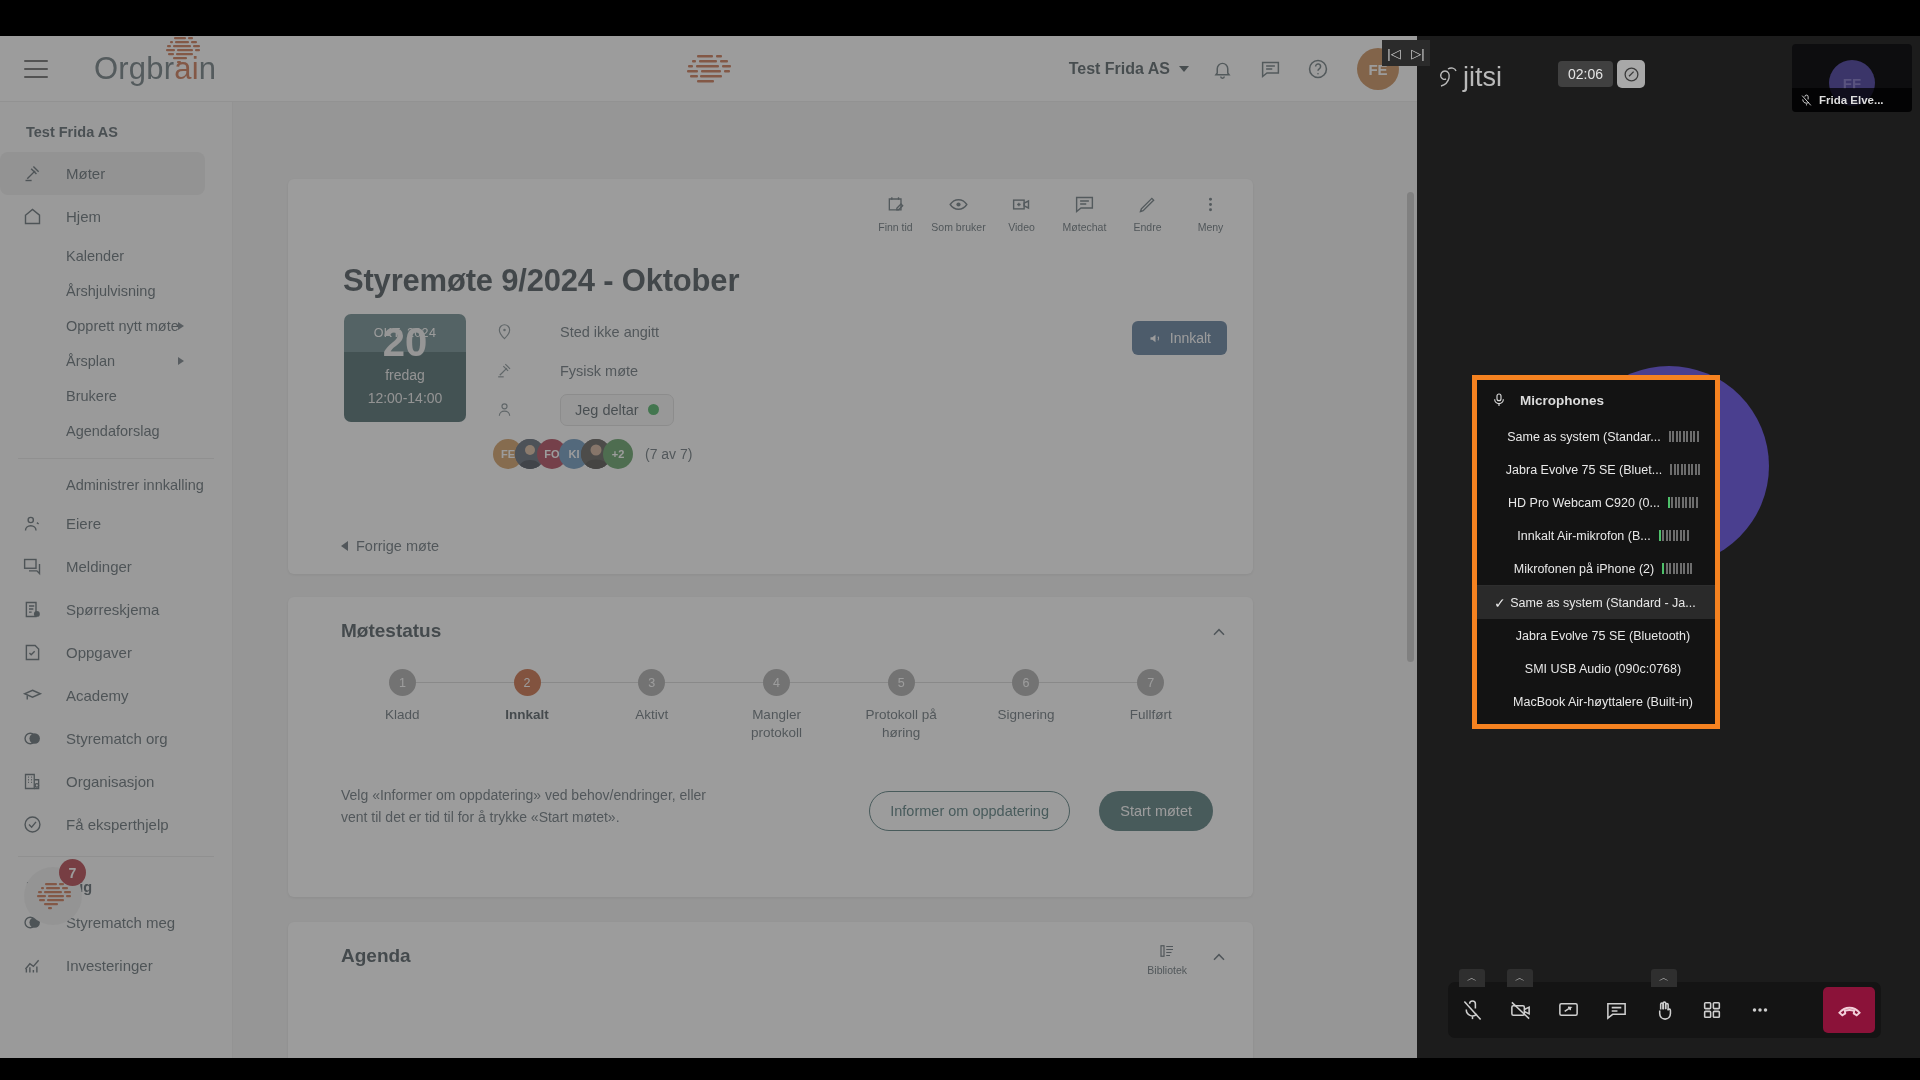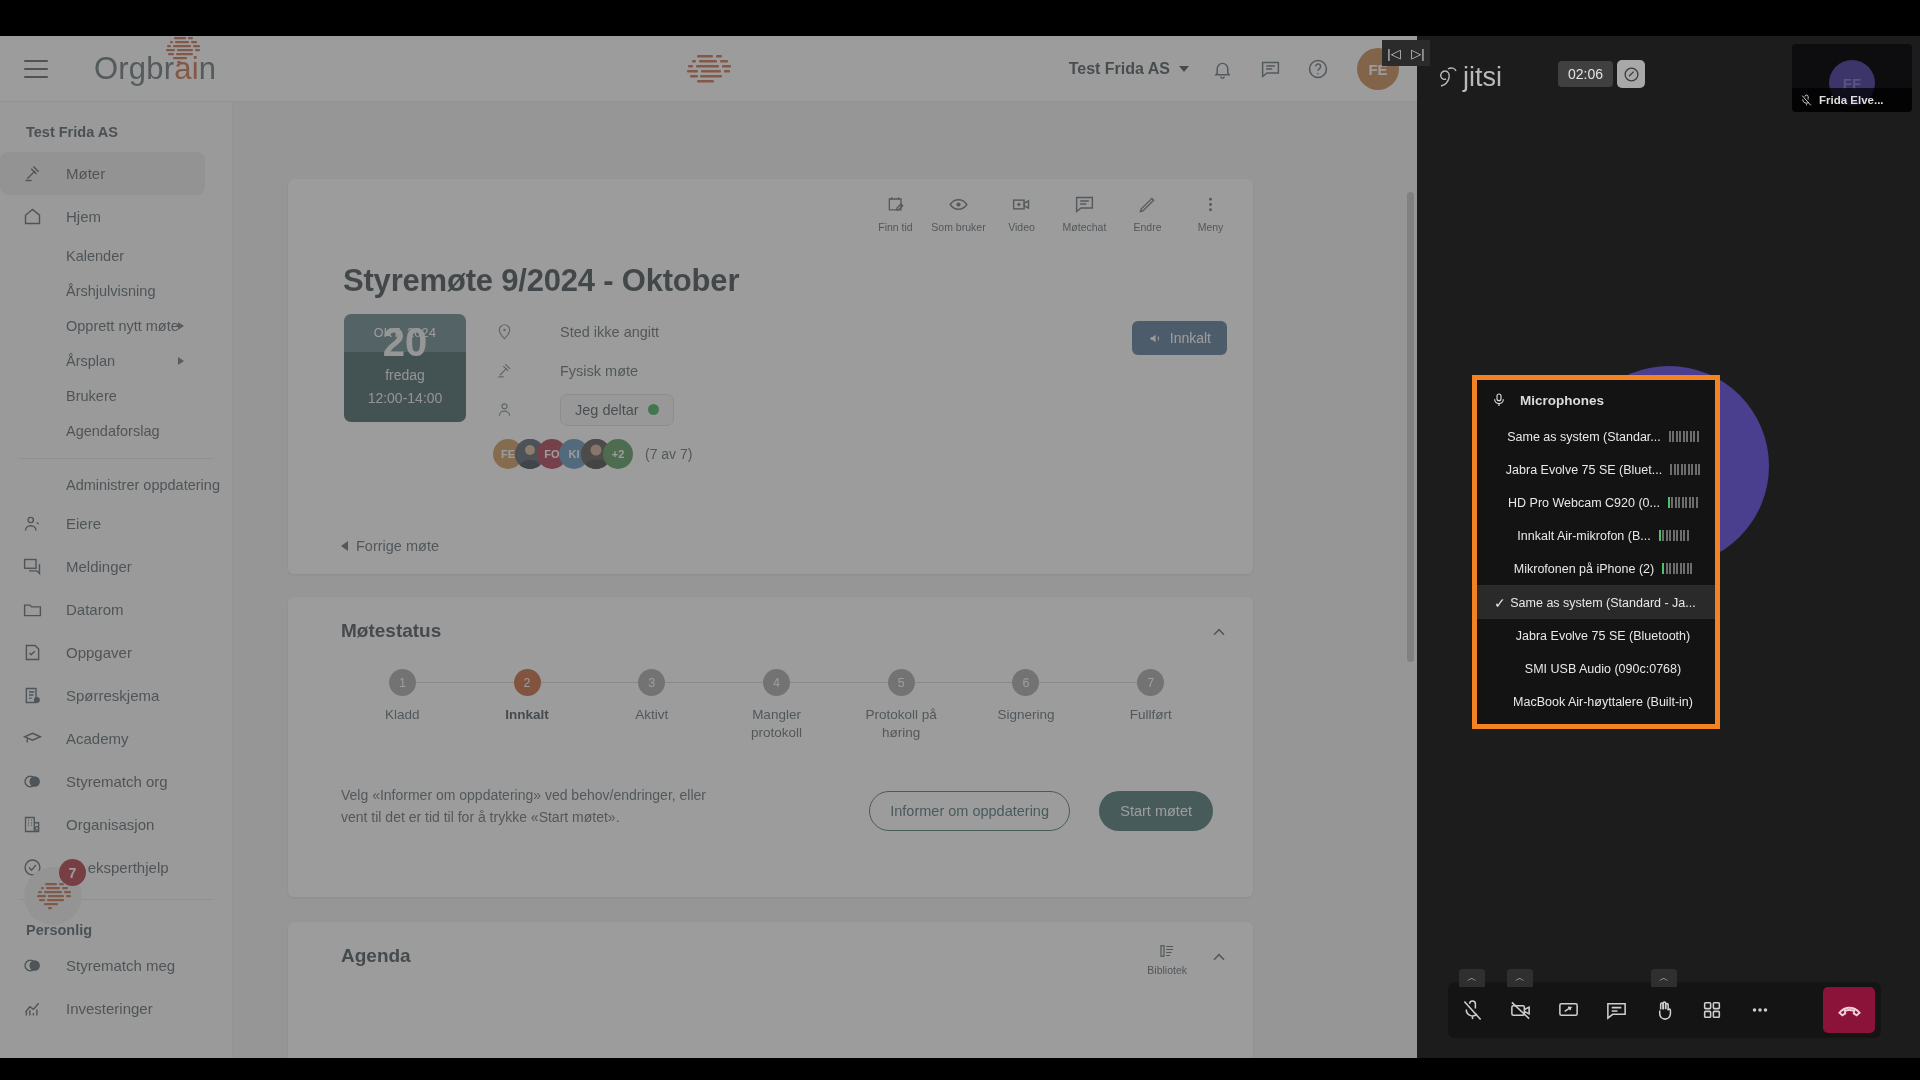--- a/index.html
+++ b/index.html
@@ -368,21 +368,21 @@
       <div class="sb-item sb-sub">
         <span class="slabel">Brukere</span>
       </div>
       <div class="sb-item sb-sub">
         <span class="slabel">Agendaforslag</span>
       </div>
 
       <div class="sb-div"></div>
 
       <div class="sb-item sb-sub">
-        <span class="slabel">Administrer oppdatering</span>
+        <span class="slabel">Administrer innkalling</span>
       </div>
 
       <div class="sb-item">
         <span class="sicon">
           <svg width="21" height="21" viewBox="0 0 24 24" fill="none" stroke="currentColor" stroke-width="1.6">
             <circle cx="10" cy="8" r="3"></circle>
               <path d="M4 20c0-3.3 2.7-5.5 6-5.5s6 2.2 6 5.5"></path>
               <path d="M17 11l2 1.5"></path>
           </svg>
         </span>
@@ -392,48 +392,40 @@
       <div class="sb-item">
         <span class="sicon">
           <svg width="21" height="21" viewBox="0 0 24 24" fill="none" stroke="currentColor" stroke-width="1.6">
             <rect x="3" y="4" width="13" height="10"></rect>
               <path d="M8 17h9l3 3V9"></path>
           </svg>
         </span>
         <span class="slabel">Meldinger</span>
       </div>
 
-      <div class="sb-item">
-        <span class="sicon">
-          <svg width="21" height="21" viewBox="0 0 24 24" fill="none" stroke="currentColor" stroke-width="1.6">
-            <path d="M3 7h6l2 2h10v10H3z"></path>
-          </svg>
-        </span>
-        <span class="slabel">Datarom</span>
-      </div>
-
-      <div class="sb-item">
-        <span class="sicon">
-          <svg width="21" height="21" viewBox="0 0 24 24" fill="none" stroke="currentColor" stroke-width="1.6">
-            <path d="M5 4h10l4 4v12H5z"></path>
-              <path d="M8.5 12.5l2 2 4-4"></path>
-          </svg>
-        </span>
-        <span class="slabel">Oppgaver</span>
-      </div>
 
       <div class="sb-item">
         <span class="sicon">
           <svg width="21" height="21" viewBox="0 0 24 24" fill="none" stroke="currentColor" stroke-width="1.6">
             <path d="M5 4h11v16H5z"></path>
               <path d="M8 8h6M8 11.5h5M8 15h3"></path>
               <circle cx="17" cy="17" r="3.4" fill="currentColor" stroke="none"></circle>
           </svg>
         </span>
         <span class="slabel">Spørreskjema</span>
+      </div>
+
+      <div class="sb-item">
+        <span class="sicon">
+          <svg width="21" height="21" viewBox="0 0 24 24" fill="none" stroke="currentColor" stroke-width="1.6">
+            <path d="M5 4h10l4 4v12H5z"></path>
+              <path d="M8.5 12.5l2 2 4-4"></path>
+          </svg>
+        </span>
+        <span class="slabel">Oppgaver</span>
       </div>
 
       <div class="sb-item">
         <span class="sicon">
           <svg width="21" height="21" viewBox="0 0 24 24" fill="none" stroke="currentColor" stroke-width="1.6">
             <path d="M12 6l9 4-9 4-9-4 9-4z"></path>
               <path d="M6 12v4.5"></path>
           </svg>
         </span>
         <span class="slabel">Academy</span>

